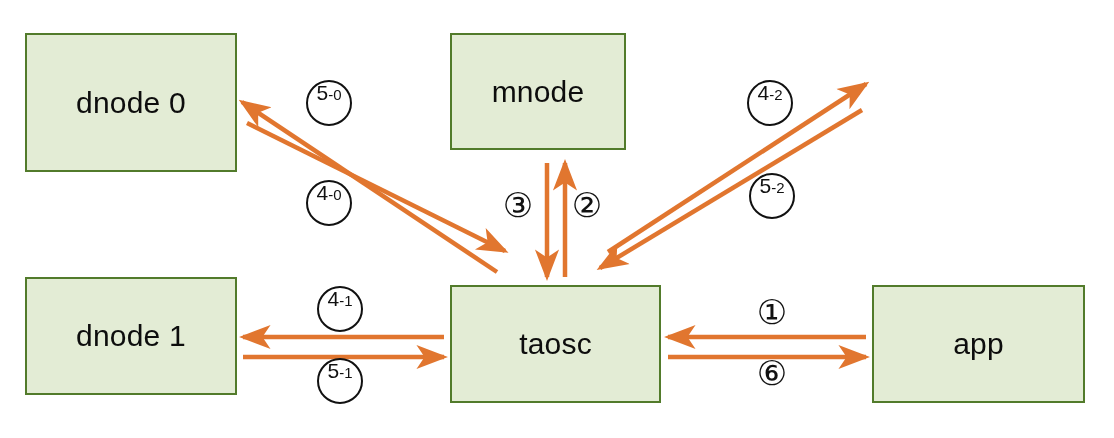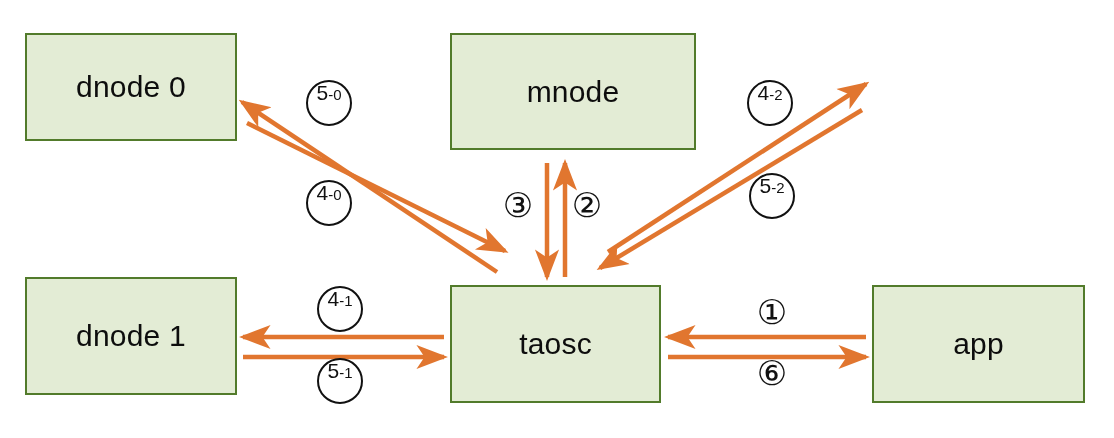--- a/index.html
+++ b/index.html
@@ -29,22 +29,22 @@
   }
   .node-label {
     font-family: "Liberation Sans", sans-serif;
     font-size: 30px;
     color: #0d0d0d;
     line-height: 1;
     letter-spacing: 0.2px;
     white-space: nowrap;
   }
   
-  #node-dnode0 { left: 25px;  top: 33px;  width: 212px; height: 108px; }
-  #node-mnode  { left: 450px; top: 33px;  width: 246px; height: 117px; }
+  #node-dnode0 { left: 25px;  top: 33px;  width: 212px; height: 139px; }
+  #node-mnode  { left: 450px; top: 33px;  width: 176px; height: 117px; }
   #node-dnoden { left: 872px; top: 33px;  width: 213px; height: 117px; }
   #node-dnode1 { left: 25px;  top: 277px; width: 212px; height: 118px; }
   #node-taosc  { left: 450px; top: 285px; width: 211px; height: 118px; }
   #node-app    { left: 872px; top: 285px; width: 213px; height: 118px; }
 
   
   #connectors {
     position: absolute;
     left: 0;
     top: 0;

